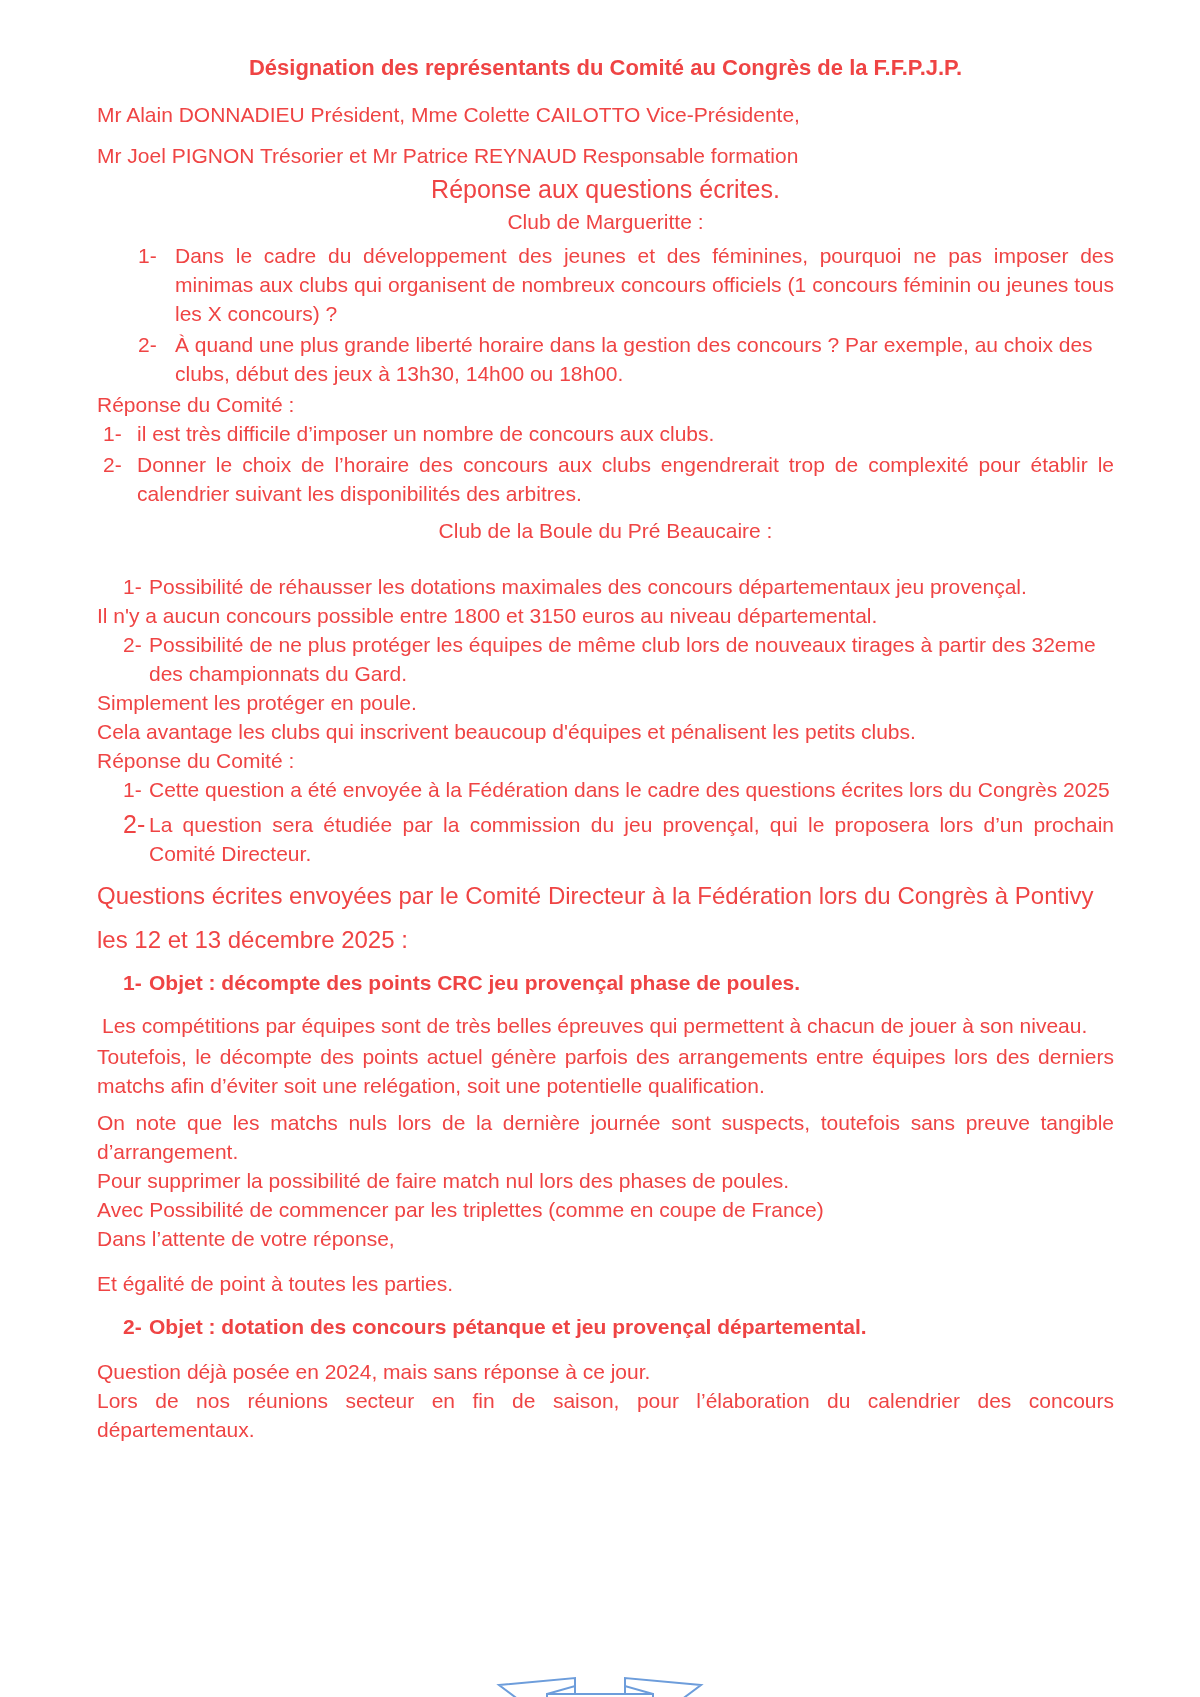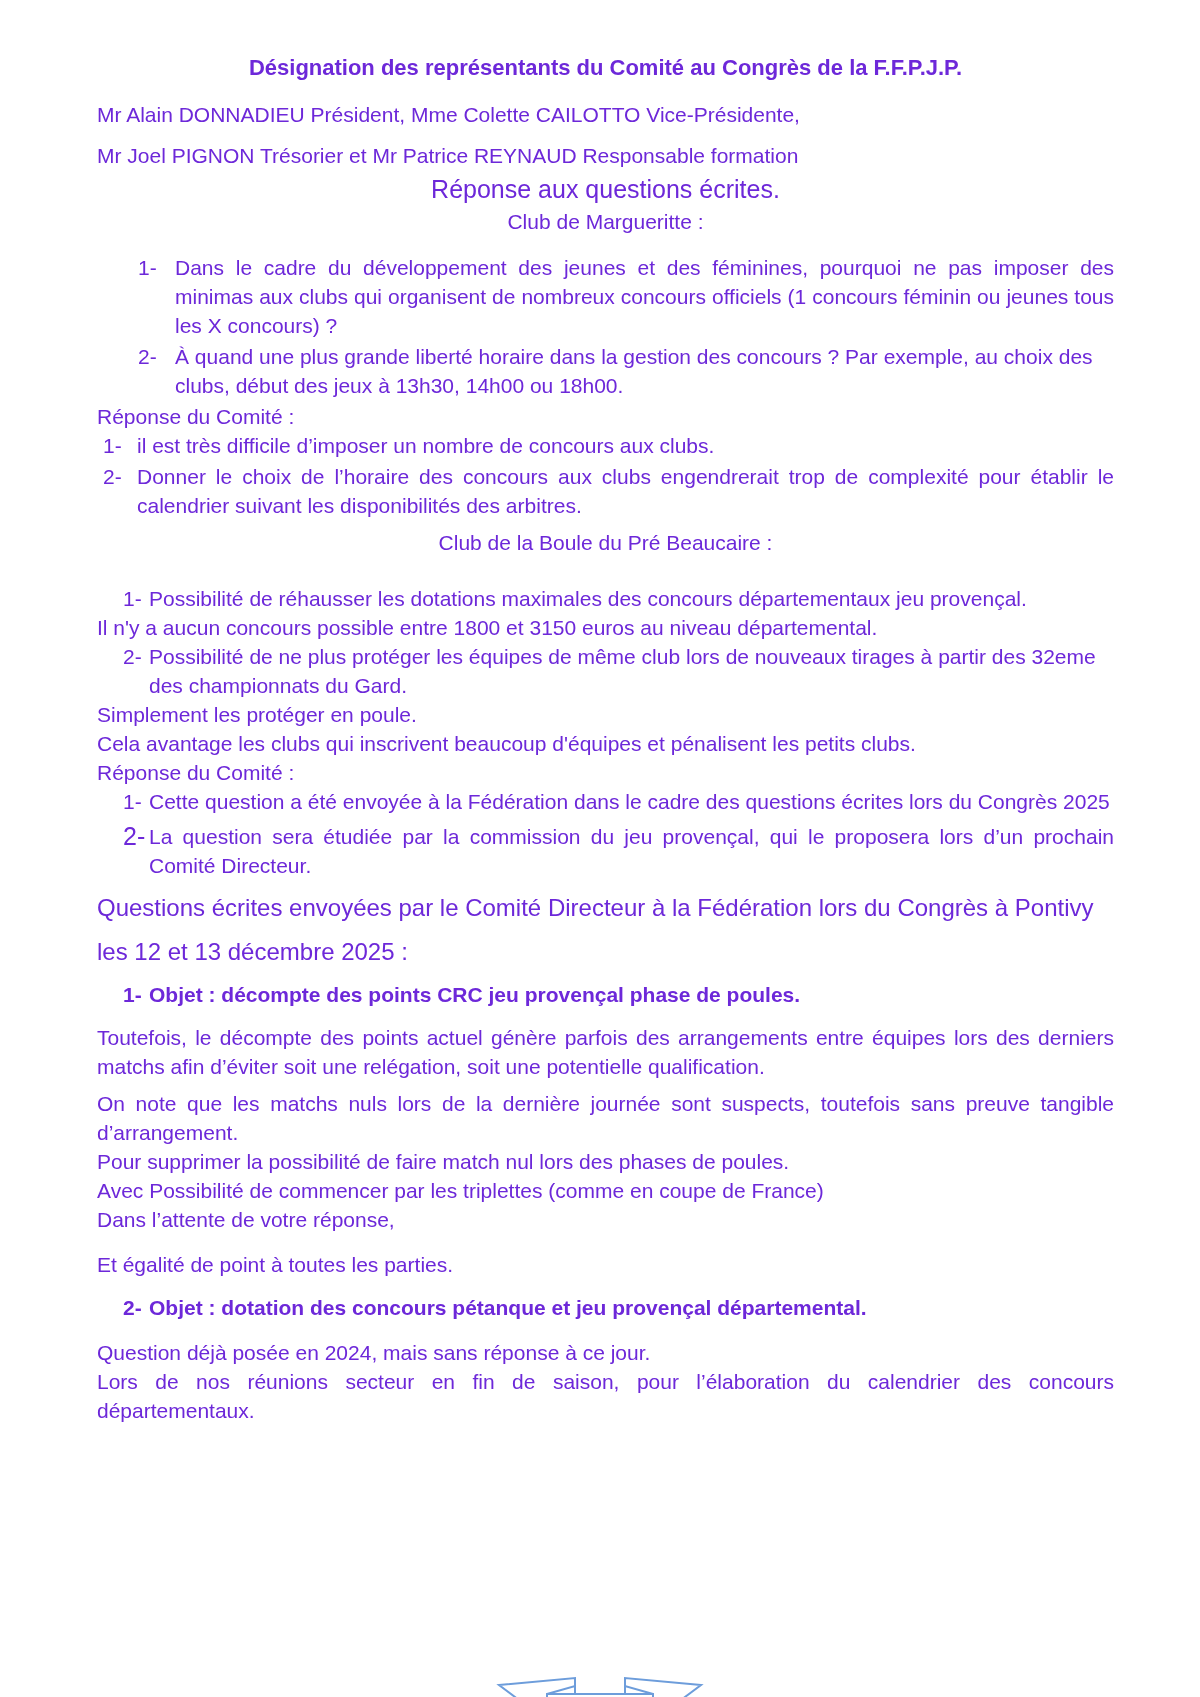--- a/index.html
+++ b/index.html
@@ -5,21 +5,21 @@
   html, body { margin: 0; padding: 0; background: #e8e8e8; }
   .page {
     position: relative;
     width: 1200px;
     height: 1697px;
     margin: 0 auto;
     background: #ffffff;
     box-sizing: border-box;
     padding: 54px 86px 0 97px;
     font-family: "Liberation Sans", sans-serif;
-    color: #6d28d9;
+    color: #ef4444;
     overflow: hidden;
   }
   .t-justify { text-align: justify; }
   p { margin: 0; }
 
   .doc-title {
     font-size: 22px;
     font-weight: 700;
     text-align: center;
     margin: 0 0 18px 0;
@@ -30,21 +30,21 @@
     font-size: 25px;
     font-weight: 400;
     text-align: center;
     margin: 2px 0 2px 0;
     line-height: 32px;
   }
   .club-name {
     font-size: 21px;
     text-align: center;
     line-height: 30px;
-    margin-bottom: 16px;
+    margin-bottom: 4px;
   }
   .club-name.second { margin-top: 8px; margin-bottom: 26px; }
 
   .body-p { font-size: 21px; line-height: 29px; }
 
   
   .li { position: relative; font-size: 21px; line-height: 29px; }
   .li > .num { position: absolute; top: 0; }
   .li-a { padding-left: 78px; }  .li-a > .num { left: 41px; }
   .li-b { padding-left: 40px; }  .li-b > .num { left: 6px; }
@@ -136,20 +136,21 @@
     <span>La question sera étudiée par la commission du jeu provençal, qui le proposera lors d’un prochain Comité Directeur.</span>
   </div>
 
   <h2 class="congress-heading">Questions écrites envoyées par le Comité Directeur à la Fédération lors du Congrès à Pontivy les 12 et 13 décembre 2025 :</h2>
 
   <div class="li li-c objet mb14">
     <span class="num">1-</span>
     <span>Objet : décompte des points CRC jeu provençal phase de poules.</span>
   </div>
 
+  <p class="body-p t-justify pad-start mb2">Les compétitions par équipes sont de très belles épreuves qui permettent à chacun de jouer à son niveau.</p>
   <p class="body-p t-justify mb8">Toutefois, le décompte des points actuel génère parfois des arrangements entre équipes lors des derniers matchs afin d’éviter soit une relégation, soit une potentielle qualification.</p>
   <p class="body-p t-justify mb0">On note que les matchs nuls lors de la dernière journée sont suspects, toutefois sans preuve tangible d’arrangement.</p>
   <p class="body-p mb0">Pour supprimer la possibilité de faire match nul lors des phases de poules.</p>
   <p class="body-p mb0">Avec Possibilité de commencer par les triplettes (comme en coupe de France)</p>
   <p class="body-p mb16">Dans l’attente de votre réponse,</p>
   <p class="body-p mb14">Et égalité de point à toutes les parties.</p>
 
   <div class="li li-c objet mb16">
     <span class="num">2-</span>
     <span>Objet : dotation des concours pétanque et jeu provençal départemental.</span>

